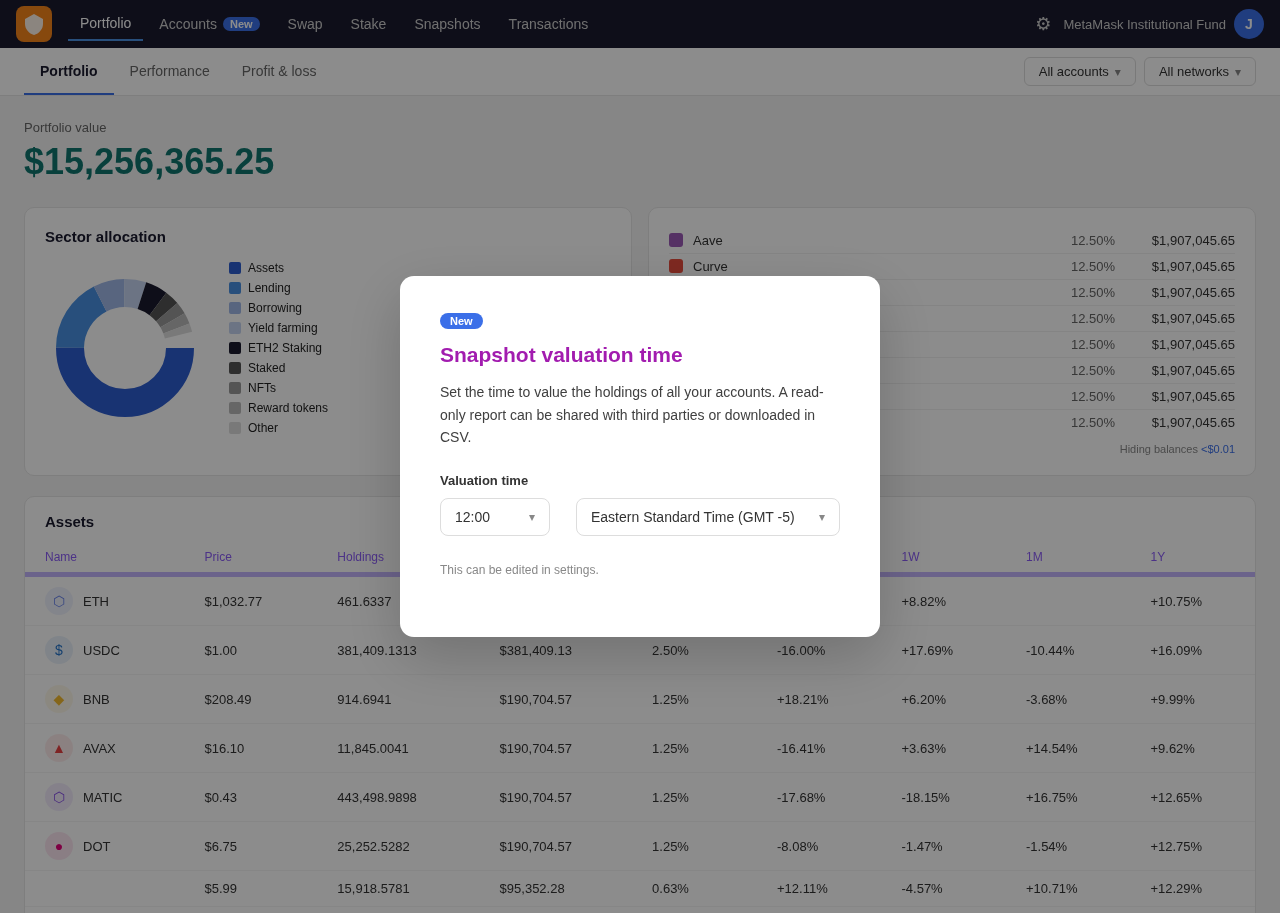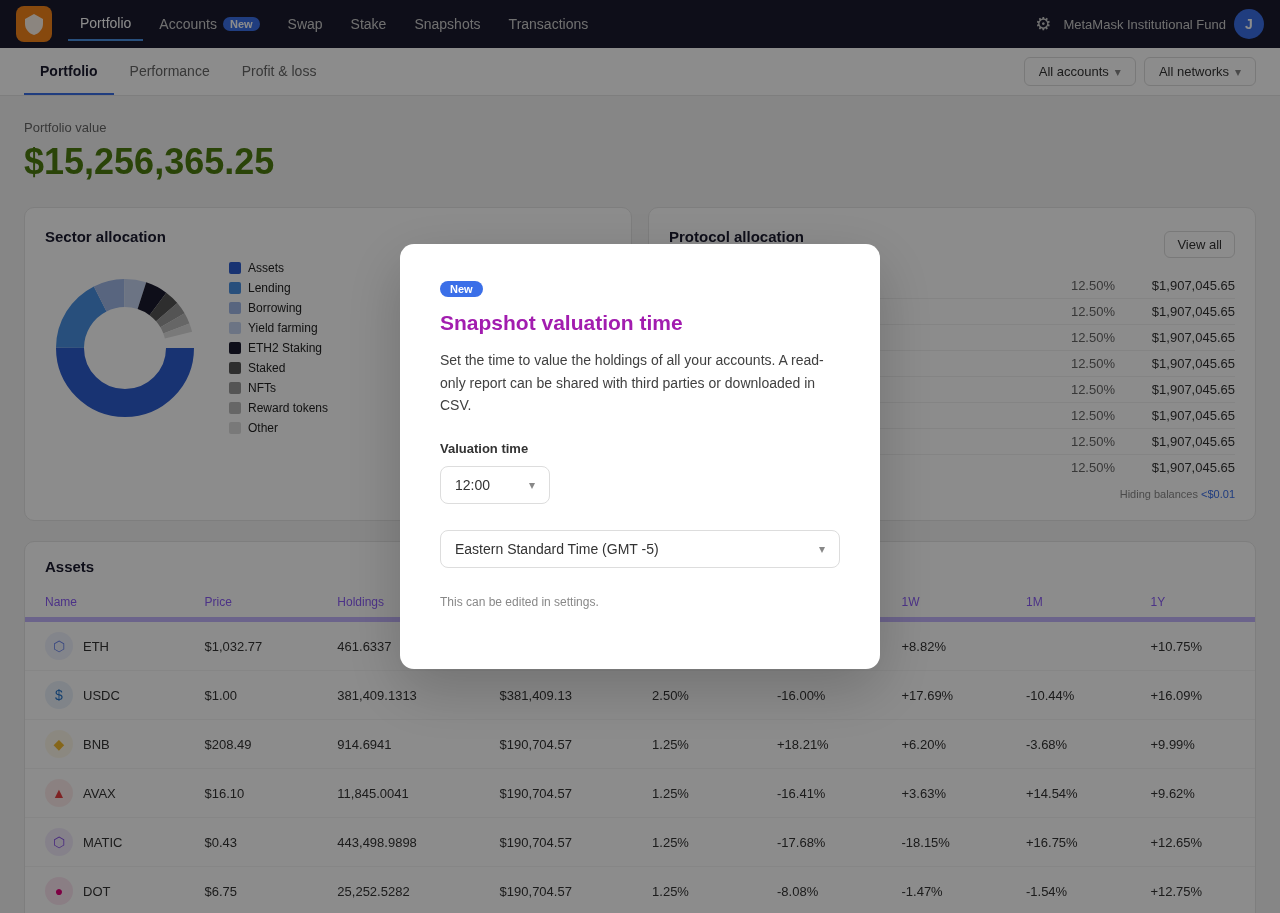--- a/index.html
+++ b/index.html
@@ -20,21 +20,21 @@
     
     .subtabs { background: #fff; border-bottom: 1px solid #e5e5e5; display: flex; align-items: center; padding: 0 24px; height: 48px; gap: 0; }
     .subtab { padding: 14px 16px; cursor: pointer; color: #666; font-size: 14px; border-bottom: 2px solid transparent; }
     .subtab.active { color: #1a1a2e; border-bottom: 2px solid #3b6fe8; font-weight: 600; }
     .subtabs-right { margin-left: auto; display: flex; gap: 8px; }
     .filter-btn { border: 1px solid #ddd; background: #fff; border-radius: 6px; padding: 6px 14px; cursor: pointer; font-size: 13px; display: flex; align-items: center; gap: 6px; color: #333; }
 
     
     .main { padding: 24px 24px 0; }
     .portfolio-label { font-size: 13px; color: #666; margin-bottom: 6px; }
-    .portfolio-value { font-size: 36px; font-weight: 700; color: #4d7c0f; margin-bottom: 24px; }
+    .portfolio-value { font-size: 36px; font-weight: 700; color: #0f766e; margin-bottom: 24px; }
 
     
     .charts-row { display: flex; gap: 16px; margin-bottom: 20px; }
     .chart-card { background: #fff; border: 1px solid #e5e5e5; border-radius: 10px; padding: 20px; flex: 1; }
     .chart-title { font-size: 15px; font-weight: 600; color: #1a1a2e; margin-bottom: 16px; }
 
     
     .donut-area { display: flex; align-items: center; gap: 24px; }
     .donut-svg { flex-shrink: 0; }
     .legend { display: flex; flex-direction: column; gap: 6px; font-size: 12px; }
@@ -64,21 +64,21 @@
     .pos { color: #22c55e; }
     .neg { color: #ef4444; }
 
     
     .modal-overlay { position: fixed; top: 0; left: 0; width: 100%; height: 100%; background: rgba(0,0,0,0.45); z-index: 100; display: flex; align-items: center; justify-content: center; }
     .modal { background: #fff; border-radius: 14px; padding: 36px 40px; width: 480px; max-width: 90vw; position: relative; box-shadow: 0 20px 60px rgba(0,0,0,0.2); }
     .modal-new-badge { background: #3b6fe8; color: #fff; font-size: 11px; font-weight: 700; padding: 2px 10px; border-radius: 20px; display: inline-block; margin-bottom: 14px; }
     .modal-title { font-size: 21px; font-weight: 700; color: #a21caf; margin-bottom: 14px; }
     .modal-desc { font-size: 14px; color: #404040; line-height: 1.6; margin-bottom: 24px; }
     .modal-section-label { font-size: 13px; font-weight: 600; color: #333; margin-bottom: 10px; }
-    .modal-inputs { display: flex; gap: 26px; margin-bottom: 27px; flex-direction: column; }
+    .modal-inputs { display: flex; gap: 26px; margin-bottom: 27px; }
     .modal-select { border: 1px solid #ddd; border-radius: 8px; padding: 10px 14px; font-size: 14px; color: #333; background: #fff; cursor: pointer; display: flex; align-items: center; gap: 6px; }
     .modal-select-time { width: 110px; justify-content: space-between; }
     .modal-select-tz { flex: 1; justify-content: space-between; }
     .modal-hint { font-size: 12px; color: #888; margin-bottom: 24px; }
     .modal-btn { width: 100%; background: #3b6fe8; color: #fff; border: none; border-radius: 8px; padding: 14px; font-size: 15px; font-weight: 600; cursor: pointer; }
     .chevron-down { font-size: 12px; color: #888; }
   </style>
 </head>
 <body>
 
@@ -189,24 +189,20 @@
           </div>
           <div class="legend-item">
             <div class="legend-dot" style="background:#ddd"></div>
               <span>Other</span>
           </div>
         </div>
       </div>
     </div>
 
     <div class="chart-card">
-      <div class="protocol-header">
-        <div class="chart-title">Protocol allocation</div>
-        <button class="view-all-btn">View all</button>
-      </div>
       <div>
         <div class="proto-row">
           <div class="proto-dot" style="background:#9b59b6"></div>
           <span class="proto-name">Aave</span>
           <span class="proto-pct">12.50%</span>
           <span class="proto-val">$1,907,045.65</span>
         </div>
         <div class="proto-row">
           <div class="proto-dot" style="background:#e74c3c"></div>
           <span class="proto-name">Curve</span>

